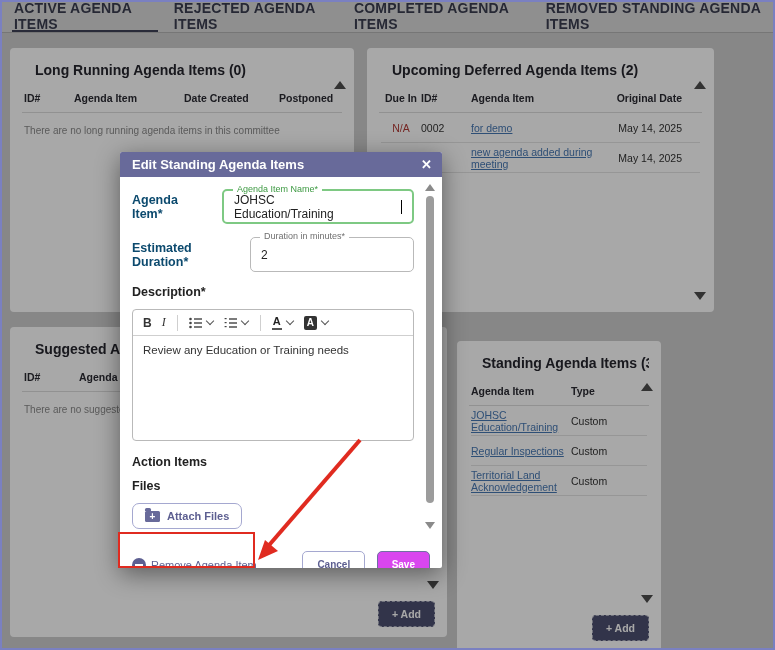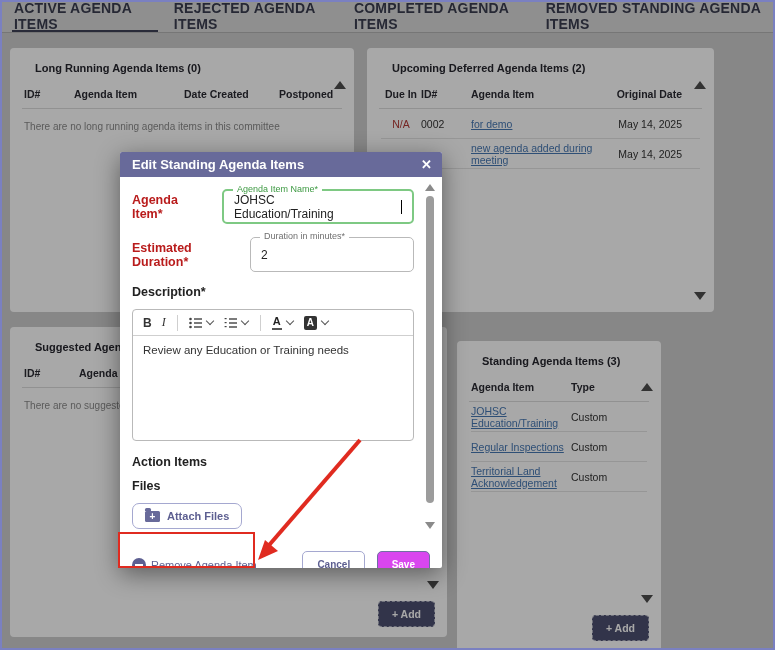--- a/index.html
+++ b/index.html
@@ -22,21 +22,21 @@
     font-size:14px; font-weight:bold; letter-spacing:.2px;
     color:#3a3d50; cursor:pointer; padding:0 2px;
     border-bottom:2px solid transparent;
   }
   .tab.active { border-bottom-color:#3f4257; }
   
   .panel {
     position:absolute; background:#ffffff; border-radius:4px;
     padding:10px 12px;
   }
-  .panel-title { font-size:11px; font-weight:bold; color:#26262e; margin:4px 0 14px 2px; white-space:nowrap; overflow:hidden;padding-left:11px; }
+  .panel-title { font-size:14px; font-weight:bold; color:#26262e; margin:4px 0 14px 2px; white-space:nowrap; overflow:hidden;padding-left:11px; }
   .cols { display:grid; font-size:10.5px; font-weight:bold; color:#2b2b33; margin:0 2px; }
   .hdiv { border-bottom:1px solid #dcdcdc; margin:8px 0 0 0; }
   .empty { font-size:10px; color:#8a8a8a; margin:12px 2px 0 2px; }
   .tri-up, .tri-down { position:absolute; right:8px; width:0; height:0; cursor:pointer; }
   .tri-up   { border-left:6px solid transparent; border-right:6px solid transparent; border-bottom:8px solid #4c4c4c; }
   .tri-down { border-left:6px solid transparent; border-right:6px solid transparent; border-top:8px solid #4c4c4c; }
   .row { display:grid; align-items:center; font-size:10.5px; color:#333; min-height:30px; border-bottom:1px solid #e4e4e4; margin:0 2px; }
   .row:last-child { border-bottom:none; }
   a.lnk { color:var(--link); text-decoration:underline; cursor:pointer; }
   .red { color:#b23a36; }
@@ -57,21 +57,21 @@
     border-radius:2px; overflow:hidden;
   }
   .modal-head {
     height:25px; background:var(--accent); color:#fff;
     display:flex; align-items:center; justify-content:space-between;
     padding:0 10px 0 12px; font-size:13px; font-weight:bold;gap:36px;
   }
   .modal-close { font-size:13px; font-weight:bold; cursor:pointer; line-height:1; }
   .modal-body { position:relative; padding:12px 28px 0 12px; }
   .frow { display:flex; align-items:center; margin-bottom:13px; }
-  .flabel { font-size:12.5px; font-weight:bold; color:#b91c1c; flex:0 0 auto; padding-right:20px; }
+  .flabel { font-size:12.5px; font-weight:bold; color:#0c4a6e; flex:0 0 auto; padding-right:20px; }
   .inputbox { position:relative; border-radius:5px; height:35px; display:flex; align-items:center; padding:0 10px; background:#fff; flex:1; }
   .inputbox.valid { border:2px solid #7ec983;gap:28px; }
   .inputbox.plain { border:1px solid #b9b9b9; }
   .float-label { position:absolute; top:-7px; left:9px; background:#fff; padding:0 4px; font-size:9px; }
   .float-label.green { color:#3e9a43; }
   .float-label.gray { color:#6f6f6f; }
   .ival { font-size:12px; color:#222; }
   .caret { display:inline-block; width:1px; height:14px; background:#000; margin-left:1px; vertical-align:middle; }
   .sec-h { font-size:12.5px; font-weight:bold; color:#222; margin:2px 0 10px 0; }
   

